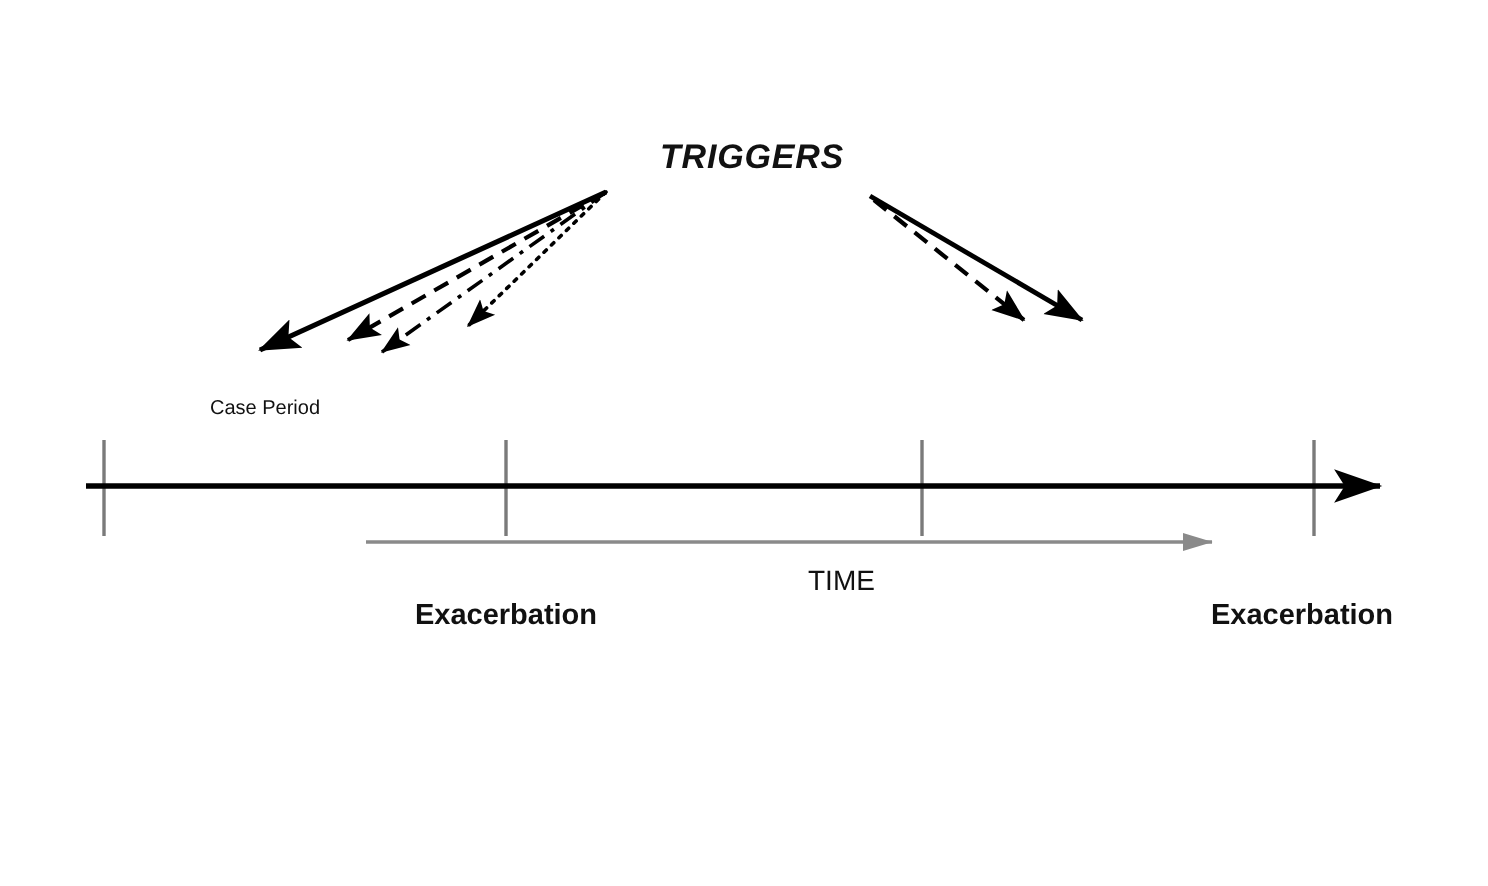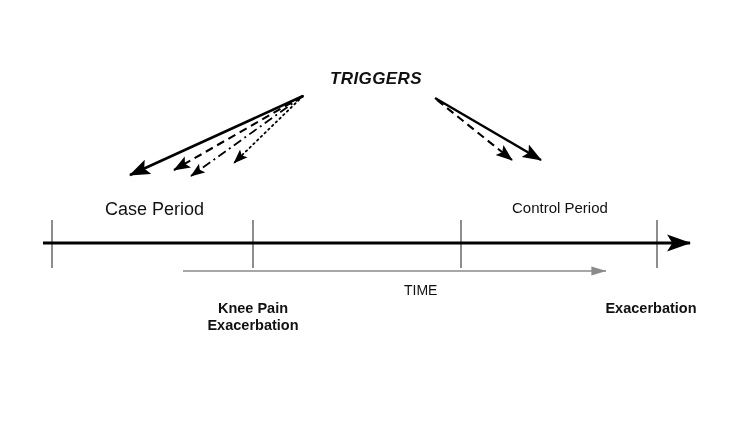--- a/index.html
+++ b/index.html
@@ -33,21 +33,21 @@
     left: 330px;
     top: 69px;
     font-size: 17px;
     font-weight: bold;
     font-style: italic;
     letter-spacing: 0.4px;
   }
   .lbl-case-period {
     left: 105px;
     top: 199px;
-    font-size: 18px;
+    font-size: 10px;
     font-weight: normal;
   }
   .lbl-control-period {
     left: 512px;
     top: 199px;
     font-size: 15px;
     font-weight: normal;
   }
   .lbl-time {
     left: 404px;
@@ -114,26 +114,24 @@
 
     <line x1="43" y1="243" x2="690" y2="243" stroke="#000000" stroke-width="2.8" marker-end="url(#ah-black-sm)"></line>
 
     <line x1="183" y1="271" x2="606" y2="271" stroke="#8a8a8a" stroke-width="1.7" marker-end="url(#ah-gray)"></line>
   </svg>
 
   <div class="lbl lbl-triggers">TRIGGERS</div>
 
   <div class="lbl lbl-case-period">Case Period</div>
 
-  <div class="lbl lbl-control-period">Control Period</div>
 
   <div class="lbl lbl-time">TIME</div>
 
   <div class="lbl lbl-event lbl-knee">
-    <div>Knee Pain</div>
     <div>Exacerbation</div>
   </div>
 
   <div class="lbl lbl-event lbl-noknee">
     <div>Exacerbation</div>
   </div>
 
 </div>
 
 </body></html>

